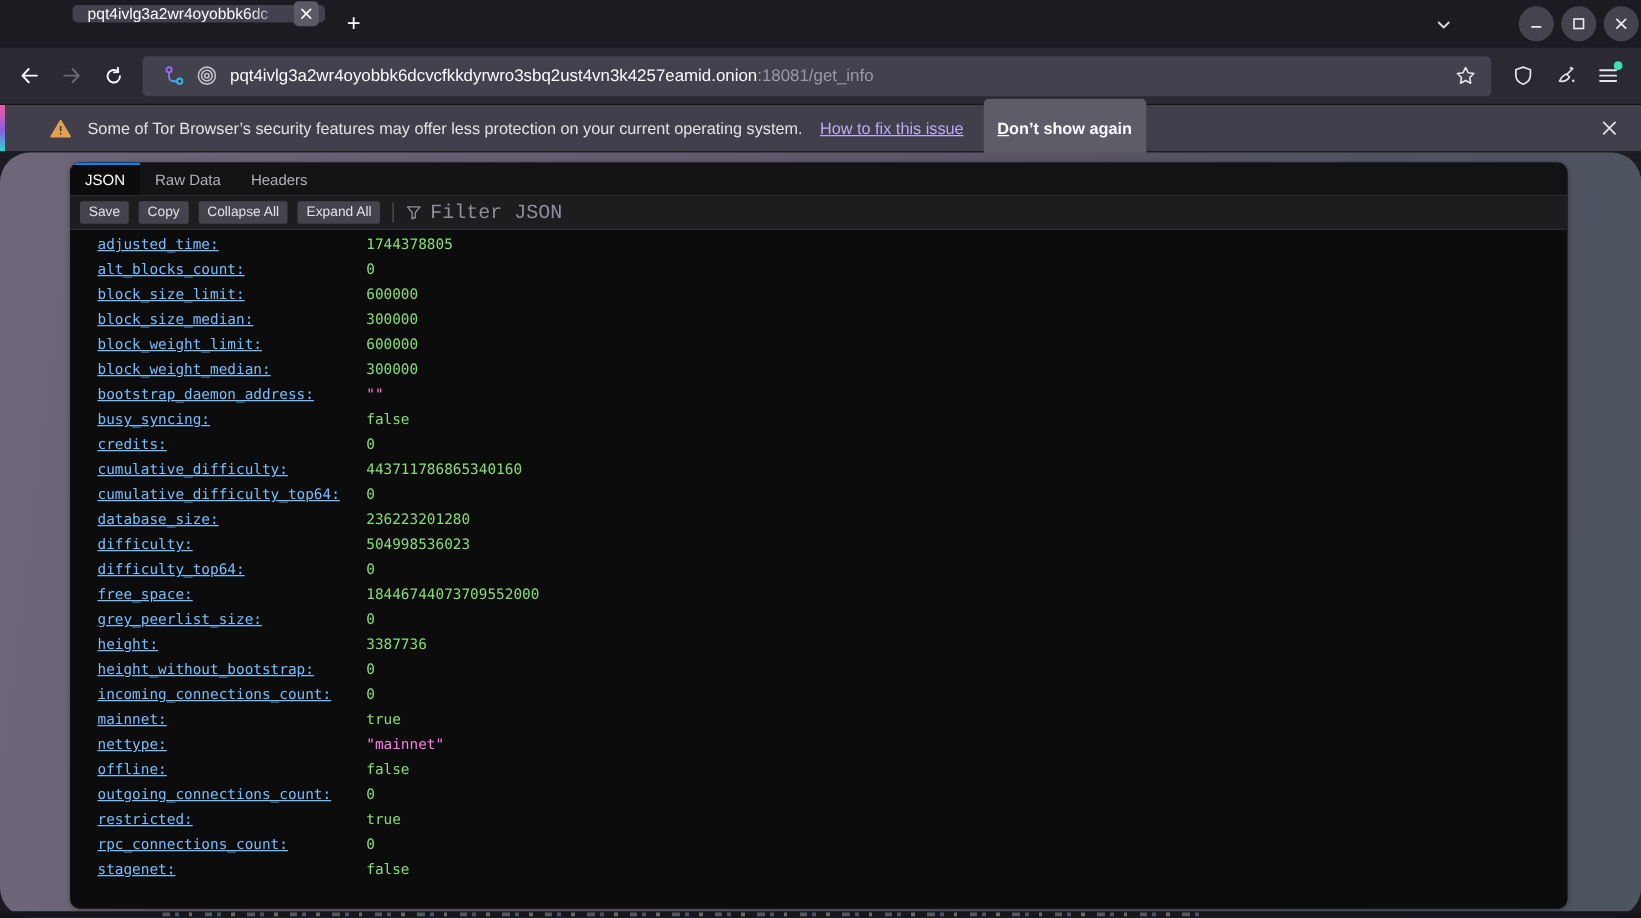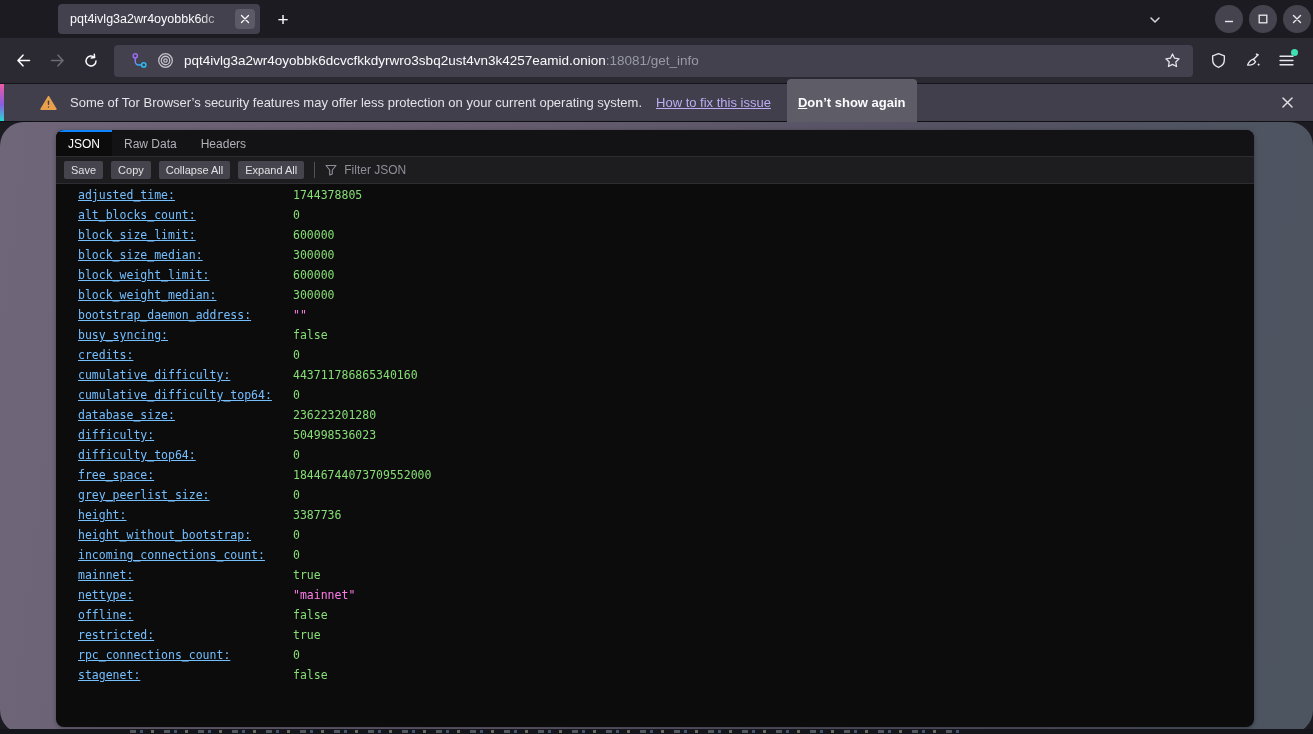--- a/index.html
+++ b/index.html
@@ -2,21 +2,21 @@
 <html><head>
 <meta charset="utf-8">
 <style>
   * { margin:0; padding:0; box-sizing:border-box; }
   html,body { width:1313px; height:734px; overflow:hidden; }
   body { position:relative; background:#1c1b22; font-family:"Liberation Sans",sans-serif; }
   button { border:none; background:transparent; cursor:pointer; font-family:inherit; }
 
   
   .tabbar { height:38px; background:#1c1b22; position:relative; }
-  .tab { position:absolute; left:58px; top:4px; width:202px; height:30px; background:#42414d;
+  .tab { position:absolute; left:58px; top:4px; width:202px; height:14px; background:#42414d;
          border-radius:4px; display:flex; align-items:center; padding:0 5px 0 12px; color:#fbfbfe; font-size:12.5px; }
   .tab-title { flex:1; white-space:nowrap; overflow:hidden;
          -webkit-mask-image:linear-gradient(90deg,#000 78%,transparent 97%);
          mask-image:linear-gradient(90deg,#000 78%,transparent 97%); }
   .tab-close { width:20px; height:20px; border-radius:4px; background:#5b5a66; display:flex; align-items:center; justify-content:center; flex:none; }
   .newtab { position:absolute; left:270px; top:7px; width:26px; height:26px; color:#fbfbfe; font-size:19px; line-height:24px; text-align:center; border-radius:4px; }
   .tabs-chevron { position:absolute; right:146px; top:8px; width:24px; height:24px; display:flex; align-items:center; justify-content:center; }
   .win-controls { position:absolute; right:2px; top:5px; display:flex; gap:6px; }
   .winbtn { width:28px; height:28px; border-radius:50%; background:#45444e; display:flex; align-items:center; justify-content:center; }
 
@@ -47,21 +47,21 @@
            border-radius:8px; overflow:hidden; box-shadow:0 1px 4px rgba(0,0,0,.35); }
 
   .vtabs { height:27px; background:#131316; border-bottom:1px solid #2c2c31; display:flex; font-size:12px; color:#b1b1b8; }
   .vtab { padding:0 12px; line-height:24px; border-top:2px solid transparent; }
   .vtab.active { color:#ffffff; border-top-color:#0a84ff; background:#0c0c0d; }
 
   .vtoolbar { height:27px; background:#1d1d20; border-bottom:1px solid #2c2c31; display:flex; align-items:center; padding-left:8px; gap:8px; }
   .tbtn { font-size:11px; background:#45444c; color:#e0e0e5; padding:3px 7px; border-radius:2px; line-height:1.1; }
   .tsep { width:1px; height:16px; background:#52525a; margin:0 2px; }
   .filter { display:flex; align-items:center; gap:7px; }
-  .filter-input { background:transparent; border:none; outline:none; color:#5eead4; font-size:12px; width:320px; }
+  .filter-input { background:transparent; border:none; outline:none; color:#5eead4; font-size:16px; width:320px;font-family:Liberation Mono, monospace; }
   .filter-input::placeholder { color:#8f8f99; }
 
   .rows { padding:1px 0 0 22px; font-family:"DejaVu Sans Mono",monospace; font-size:11.5px; line-height:20px; }
   .row { height:20px; white-space:nowrap; }
   .k { color:#75bfff; display:inline-block; width:215px;text-decoration:underline; }
   .v-number, .v-boolean { color:#86de74; }
   .v-string { color:#ff7de9; }
 
   .bottom-strip { position:absolute; left:0; right:0; bottom:0; height:5px; background:#15161b; }
   .strip-text { position:absolute; left:130px; top:1px; width:830px; height:3px; opacity:.5;
@@ -263,20 +263,21 @@
         <div class="row"><span class="k">difficulty:</span><span class="v-number">504998536023</span></div>
         <div class="row"><span class="k">difficulty_top64:</span><span class="v-number">0</span></div>
         <div class="row"><span class="k">free_space:</span><span class="v-number">18446744073709552000</span></div>
         <div class="row"><span class="k">grey_peerlist_size:</span><span class="v-number">0</span></div>
         <div class="row"><span class="k">height:</span><span class="v-number">3387736</span></div>
         <div class="row"><span class="k">height_without_bootstrap:</span><span class="v-number">0</span></div>
         <div class="row"><span class="k">incoming_connections_count:</span><span class="v-number">0</span></div>
         <div class="row"><span class="k">mainnet:</span><span class="v-boolean">true</span></div>
         <div class="row"><span class="k">nettype:</span><span class="v-string">"mainnet"</span></div>
         <div class="row"><span class="k">offline:</span><span class="v-boolean">false</span></div>
+        <div class="row"><span class="k">outgoing_connections_count:</span><span class="v-number">0</span></div>
         <div class="row"><span class="k">restricted:</span><span class="v-boolean">true</span></div>
         <div class="row"><span class="k">rpc_connections_count:</span><span class="v-number">0</span></div>
         <div class="row"><span class="k">stagenet:</span><span class="v-boolean">false</span></div>
       </div>
   </div>
   <div class="bottom-strip">
     <span class="strip-text"></span>
   </div>
 </div>
 

